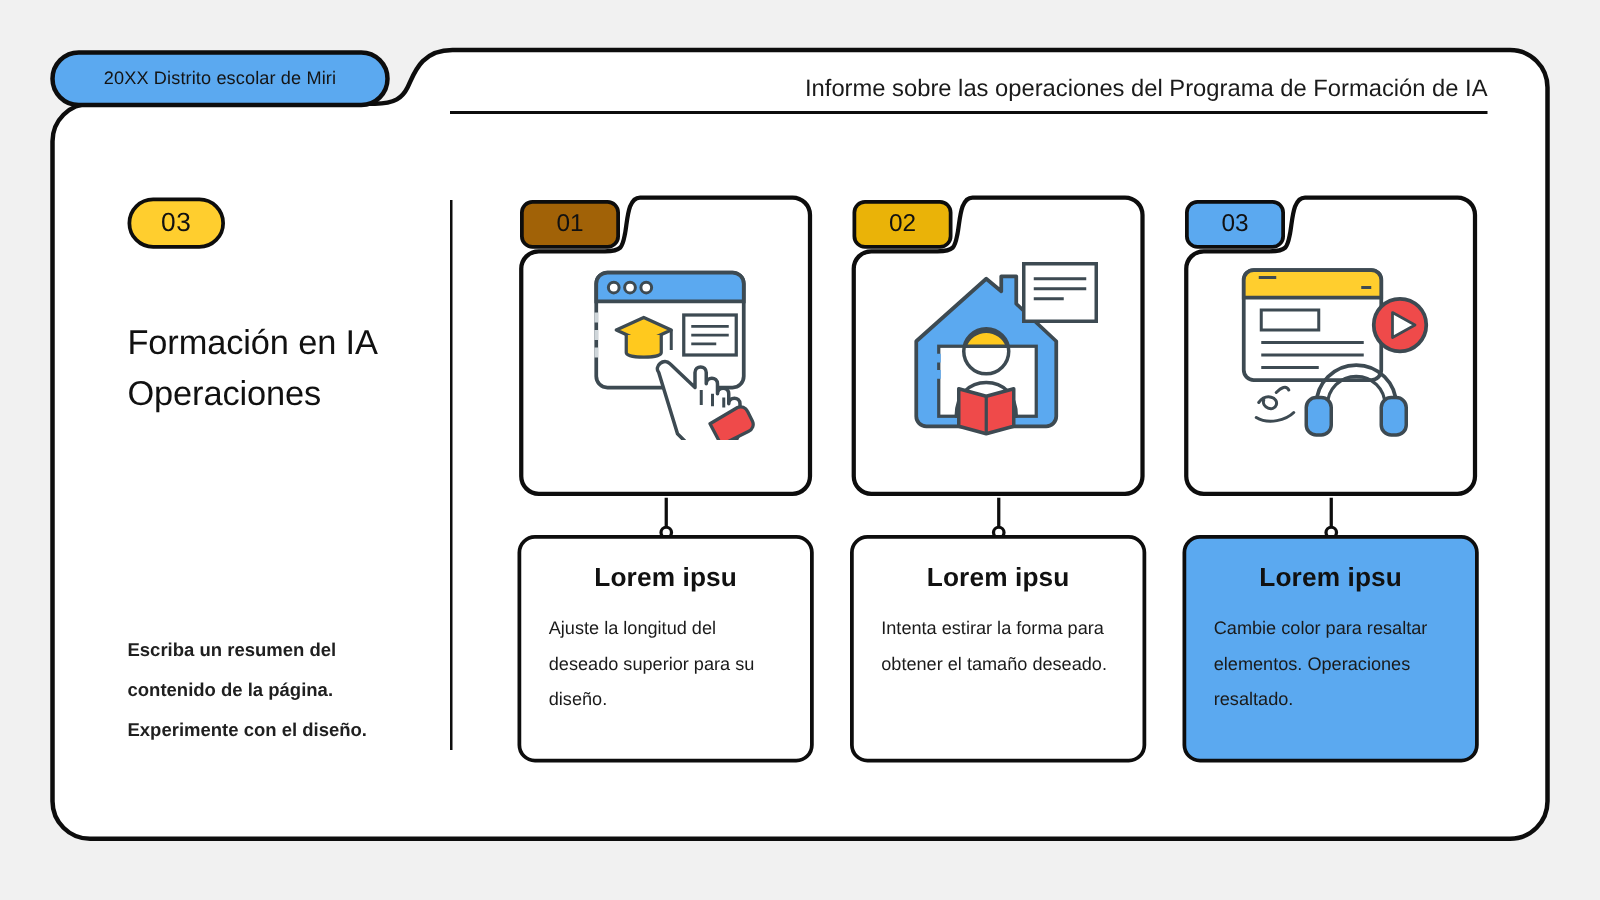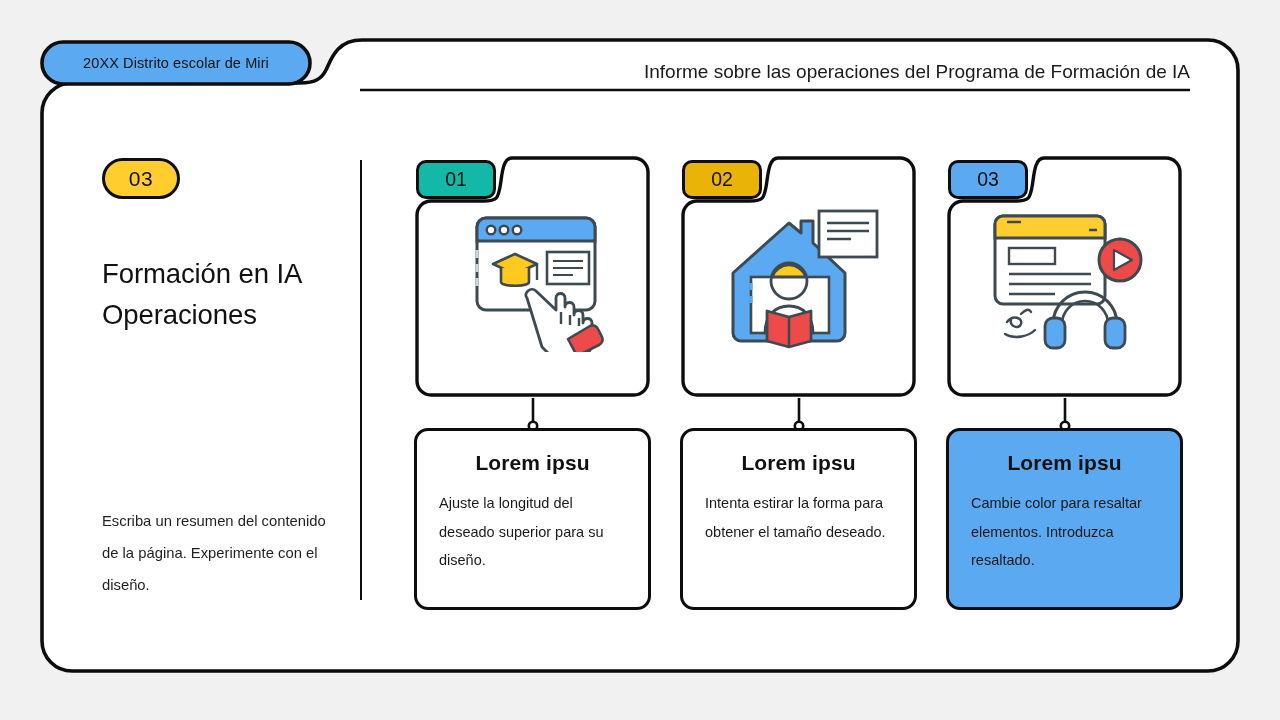--- a/index.html
+++ b/index.html
@@ -96,20 +96,21 @@
 
   .section-body {
     position: absolute;
     left: 102px;
     top: 505px;
     width: 236px;
     font-size: 14.8px;
     line-height: 32px;
     color: #1f1f1f;
     z-index: 5;
+    font-weight: bold;
   }
 
   
   .divider {
     position: absolute;
     left: 360px;
     top: 160px;
     width: 2px;
     height: 440px;
     background: #0d0d0d;
@@ -295,21 +296,21 @@
             <path d="M119 137 l22 -13 a6 6 0 0 1 8 3 l4 8 a6 6 0 0 1 -3 8 l-22 11 z" fill="#EF4A4A" stroke="#3d4a52" stroke-width="2.6" stroke-linejoin="round"></path>
           </svg>
         </div>
       </div>
 
       <svg class="connector" viewBox="0 0 16 33">
         <line x1="8" y1="0" x2="8" y2="25" stroke="#0d0d0d" stroke-width="2.6"></line>
         <circle cx="8" cy="28" r="4.2" fill="#fff" stroke="#0d0d0d" stroke-width="2.6"></circle>
       </svg>
 
-      <div class="num-badge" style="background:#14b8a6">
+      <div class="num-badge" style="background:#a16207">
         <span>01</span>
       </div>
 
       <div class="text-card">
         <div class="card-heading">Lorem ipsu</div>
         <div class="card-body">Ajuste la longitud del deseado superior para su diseño.</div>
       </div>
     </div>
 
     <div class="card-col c1">
@@ -402,18 +403,18 @@
         <line x1="8" y1="0" x2="8" y2="25" stroke="#0d0d0d" stroke-width="2.6"></line>
         <circle cx="8" cy="28" r="4.2" fill="#fff" stroke="#0d0d0d" stroke-width="2.6"></circle>
       </svg>
 
       <div class="num-badge" style="background:#5BA9F0">
         <span>03</span>
       </div>
 
       <div class="text-card hl">
         <div class="card-heading">Lorem ipsu</div>
-        <div class="card-body">Cambie color para resaltar elementos. Introduzca resaltado.</div>
+        <div class="card-body">Cambie color para resaltar elementos. Operaciones resaltado.</div>
       </div>
     </div>
 
   </div>
 </div>
 
 </body></html>

